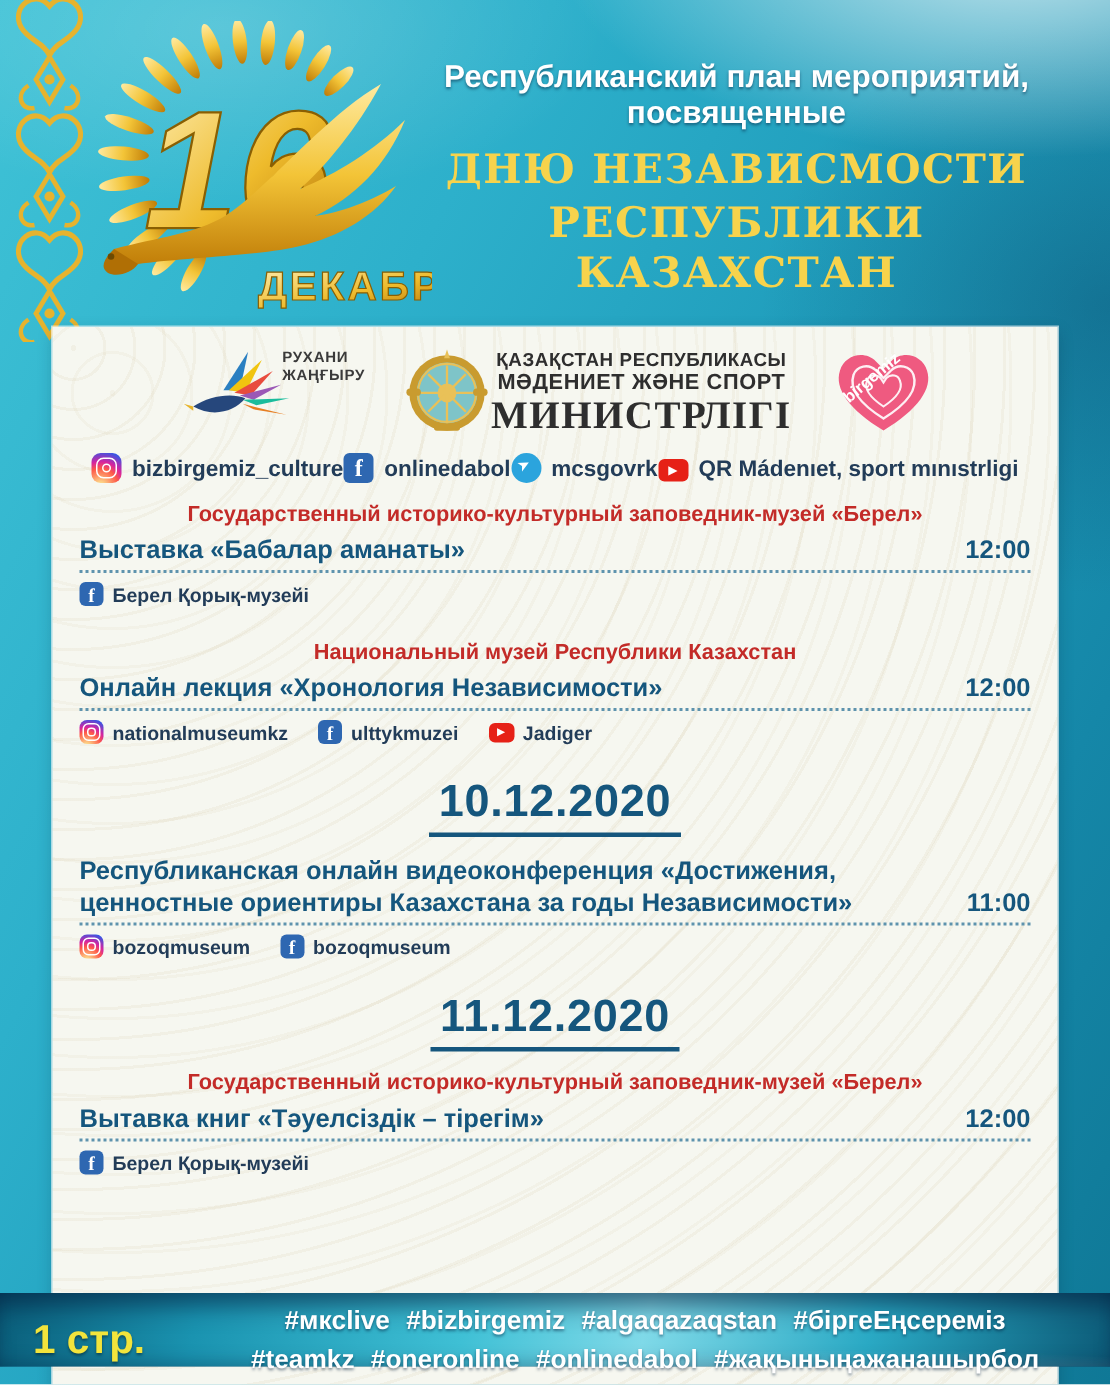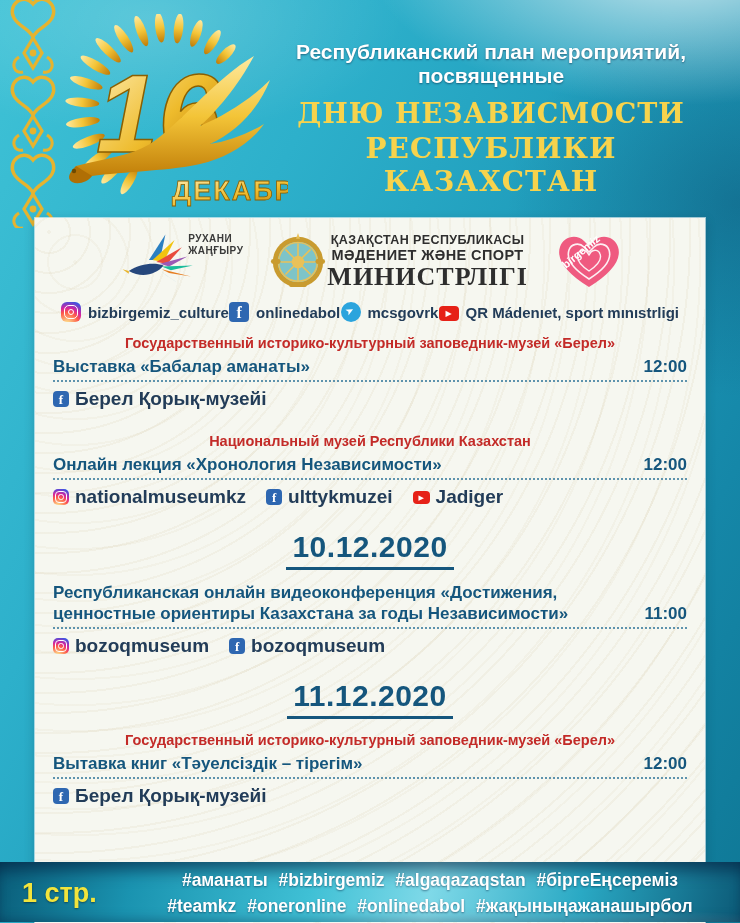--- a/index.html
+++ b/index.html
@@ -72,24 +72,24 @@
   .section-date span{display:inline-block;color:#15567d;font-weight:bold;font-size:30px;
     border-bottom:3px solid #15567d;padding:0 6px 3px 6px;letter-spacing:.5px;}
   .event{margin-top:12px;}
   .event-org{text-align:center;color:#c32b28;font-weight:bold;font-size:14.5px;line-height:18px;}
   .event-titlerow{display:flex;align-items:flex-end;margin-top:4px;}
   .event-title{flex:1;color:#15567d;font-weight:bold;font-size:17px;line-height:21px;max-width:585px;}
   .event-time{color:#15567d;font-weight:bold;font-size:17px;margin-left:10px;}
   .event-dots{border-bottom:2.5px dotted #5e93ad;margin-top:3px;}
   .event-links{display:flex;align-items:center;gap:20px;margin-top:6px;}
   .event-link{display:flex;align-items:center;gap:6px;}
-  .event-link .social-handle{font-size:19px;}
+  .event-link .social-handle{font-size:13px;}
   
   .footer{
-    position:absolute;left:0;top:862px;width:740px;height:60px;
+    position:absolute;left:0;top:862px;width:740px;height:49px;
     background:
       radial-gradient(90% 150% at 78% 160%, rgba(255,255,255,.55), rgba(255,255,255,0) 55%),
       linear-gradient(103deg,#0a5d79 0%,#1a93b0 18%,#3fc0d5 42%,#7fd9e8 58%,#2aa9c4 78%,#0c5a77 100%);
     box-shadow: inset 0 16px 16px -8px rgba(4,22,54,.6), inset 0 -8px 12px -6px rgba(4,22,54,.35);
   }
   .page-label{position:absolute;left:22px;top:16px;color:#f2e43c;font-weight:bold;font-size:27px;
     text-shadow:0 1px 2px rgba(0,0,0,.4);}
   .hashtags{position:absolute;left:130px;top:5px;width:600px;text-align:center;color:#fff;
     font-weight:bold;font-size:17.5px;line-height:26px;word-spacing:6px;
     text-shadow:0 1px 2px rgba(4,30,60,.5);}
@@ -336,18 +336,18 @@
           </div>
         </div>
       </div>
 
     </div>
   </div>
 
   <div class="footer">
     <div class="page-label">1 стр.</div>
     <div class="hashtags">
-      <div>#аманаты #bizbirgemiz #algaqazaqstan #біргеЕңсереміз</div>
+      <div>#мкclive #bizbirgemiz #algaqazaqstan #біргеЕңсереміз</div>
       <div>#teamkz #oneronline #onlinedabol #жақыныңажанашырбол</div>
     </div>
   </div>
 
 </div>
 
 </body></html>

